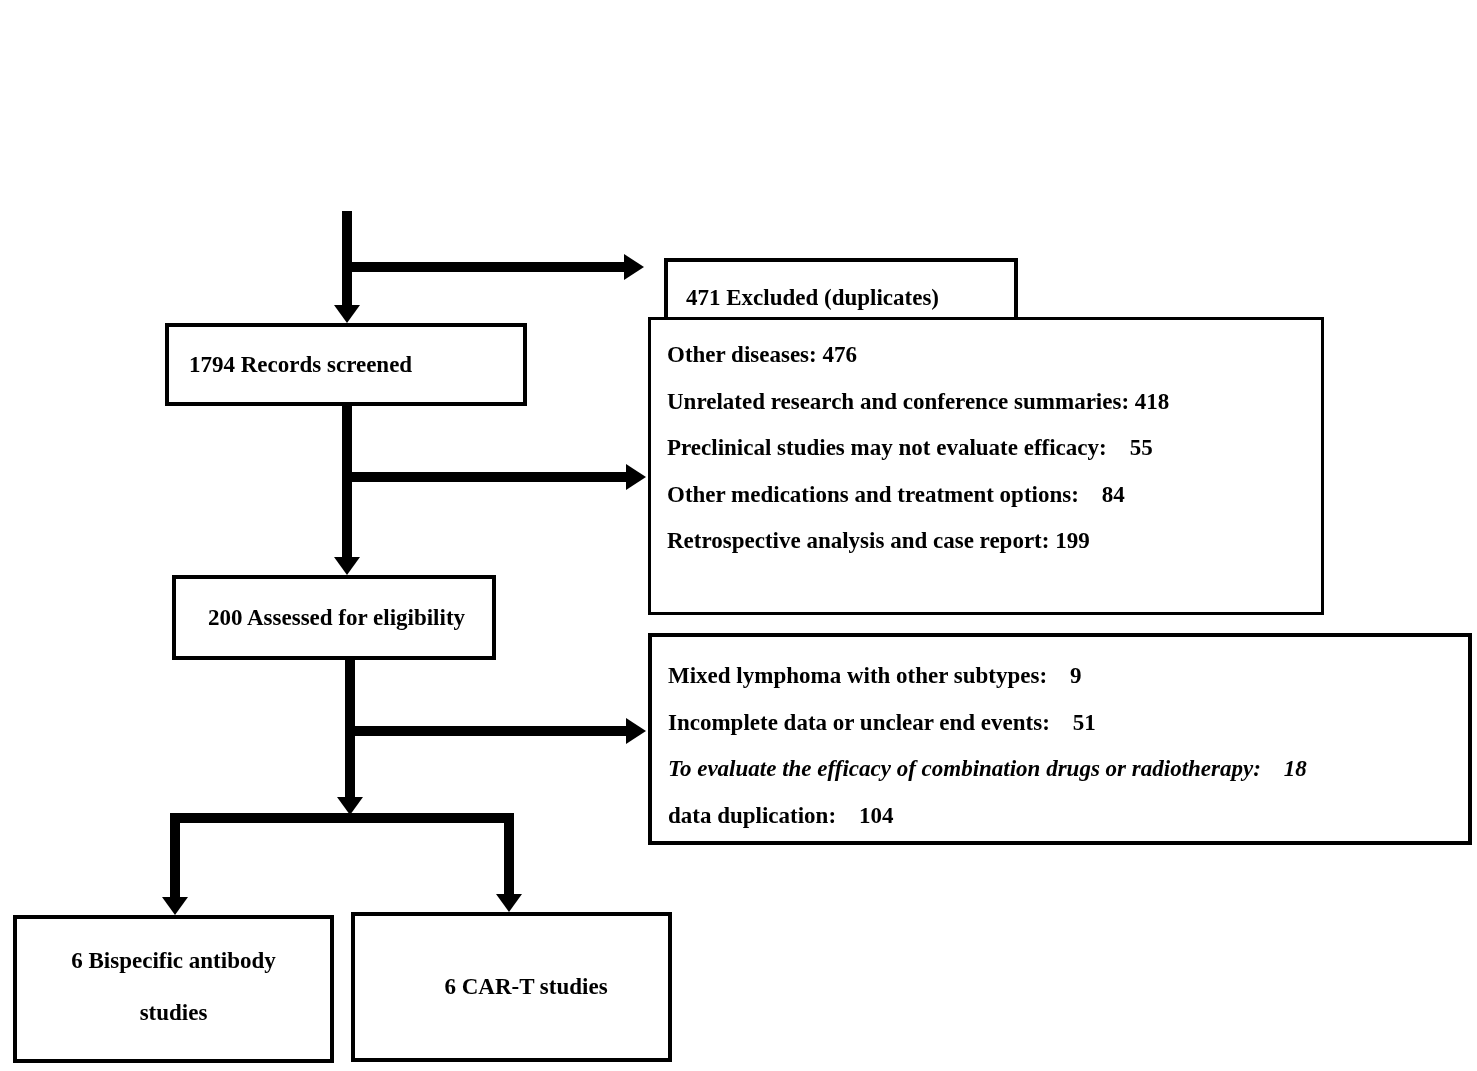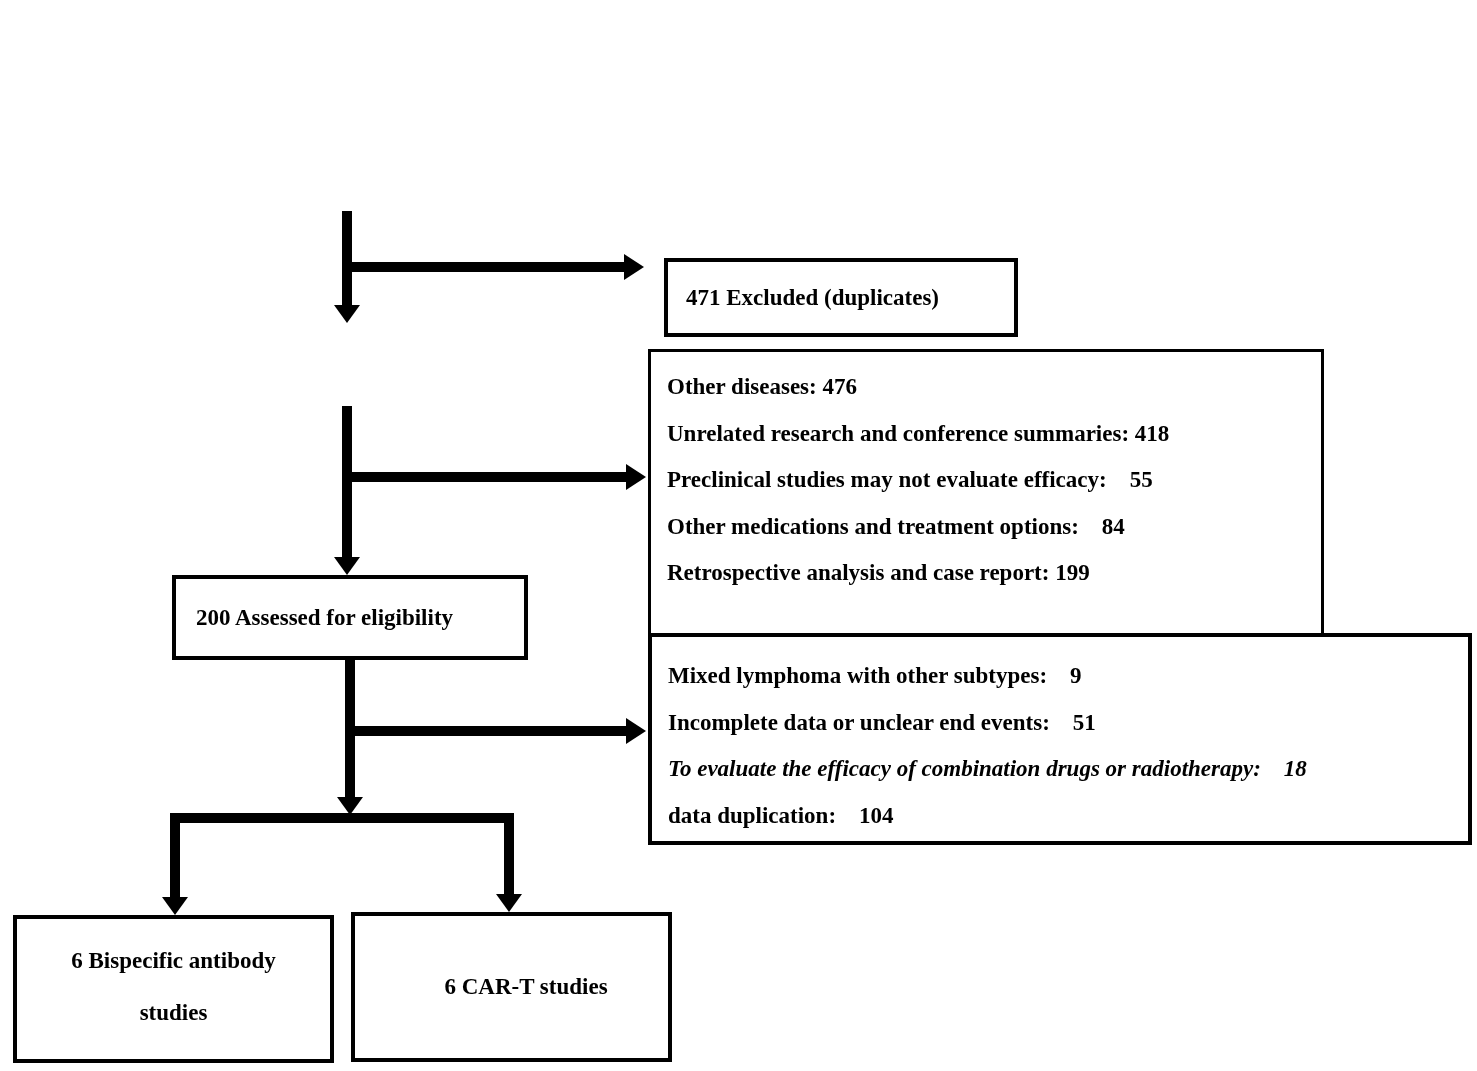--- a/index.html
+++ b/index.html
@@ -57,30 +57,33 @@
 </head>
 <body>
 
 <div class="canvas">
 
 
   <div class="box thick vcenter" style="left:664px; top:226px; width:354px; height:79px; padding-left:18px;margin-top:32px;">
     <div class="tline">471 Excluded (duplicates)</div>
   </div>
 
+  <div class="box thick vcenter" style="left:165px; top:323px; width:362px; height:83px; padding-left:20px;">
+    <div class="tline">1794 Records screened</div>
+  </div>
 
-  <div class="box" style="left:648px; top:317px; width:676px; height:298px; padding:12px 16px 0 16px;margin-top:32px;">
+  <div class="box" style="left:648px; top:317px; width:676px; height:298px; padding:12px 16px 0 16px;">
     <div class="tline" style="line-height:46.5px;">Other diseases: 476</div>
     <div class="tline" style="line-height:46.5px;">Unrelated research and conference summaries: 418</div>
     <div class="tline" style="line-height:46.5px;">Preclinical studies may not evaluate efficacy:    55</div>
     <div class="tline" style="line-height:46.5px;">Other medications and treatment options:    84</div>
     <div class="tline" style="line-height:46.5px;">Retrospective analysis and case report: 199</div>
   </div>
 
-  <div class="box thick vcenter" style="left:172px; top:575px; width:356px; height:85px; padding-left:20px;">
+  <div class="box thick vcenter" style="left:172px; top:575px; width:324px; height:85px; padding-left:32px;">
     <div class="tline">200 Assessed for eligibility</div>
   </div>
 
   <div class="box thick" style="left:648px; top:633px; width:824px; height:212px; padding:16px 16px 8px 16px;">
     <div class="tline" style="line-height:46.5px;">Mixed lymphoma with other subtypes:    9</div>
     <div class="tline" style="line-height:46.5px;">Incomplete data or unclear end events:    51</div>
     <div class="tline" style="line-height:46.5px;font-style:italic;">To evaluate the efficacy of combination drugs or radiotherapy:    18</div>
     <div class="tline" style="line-height:46.5px;">data duplication:    104</div>
   </div>
 

